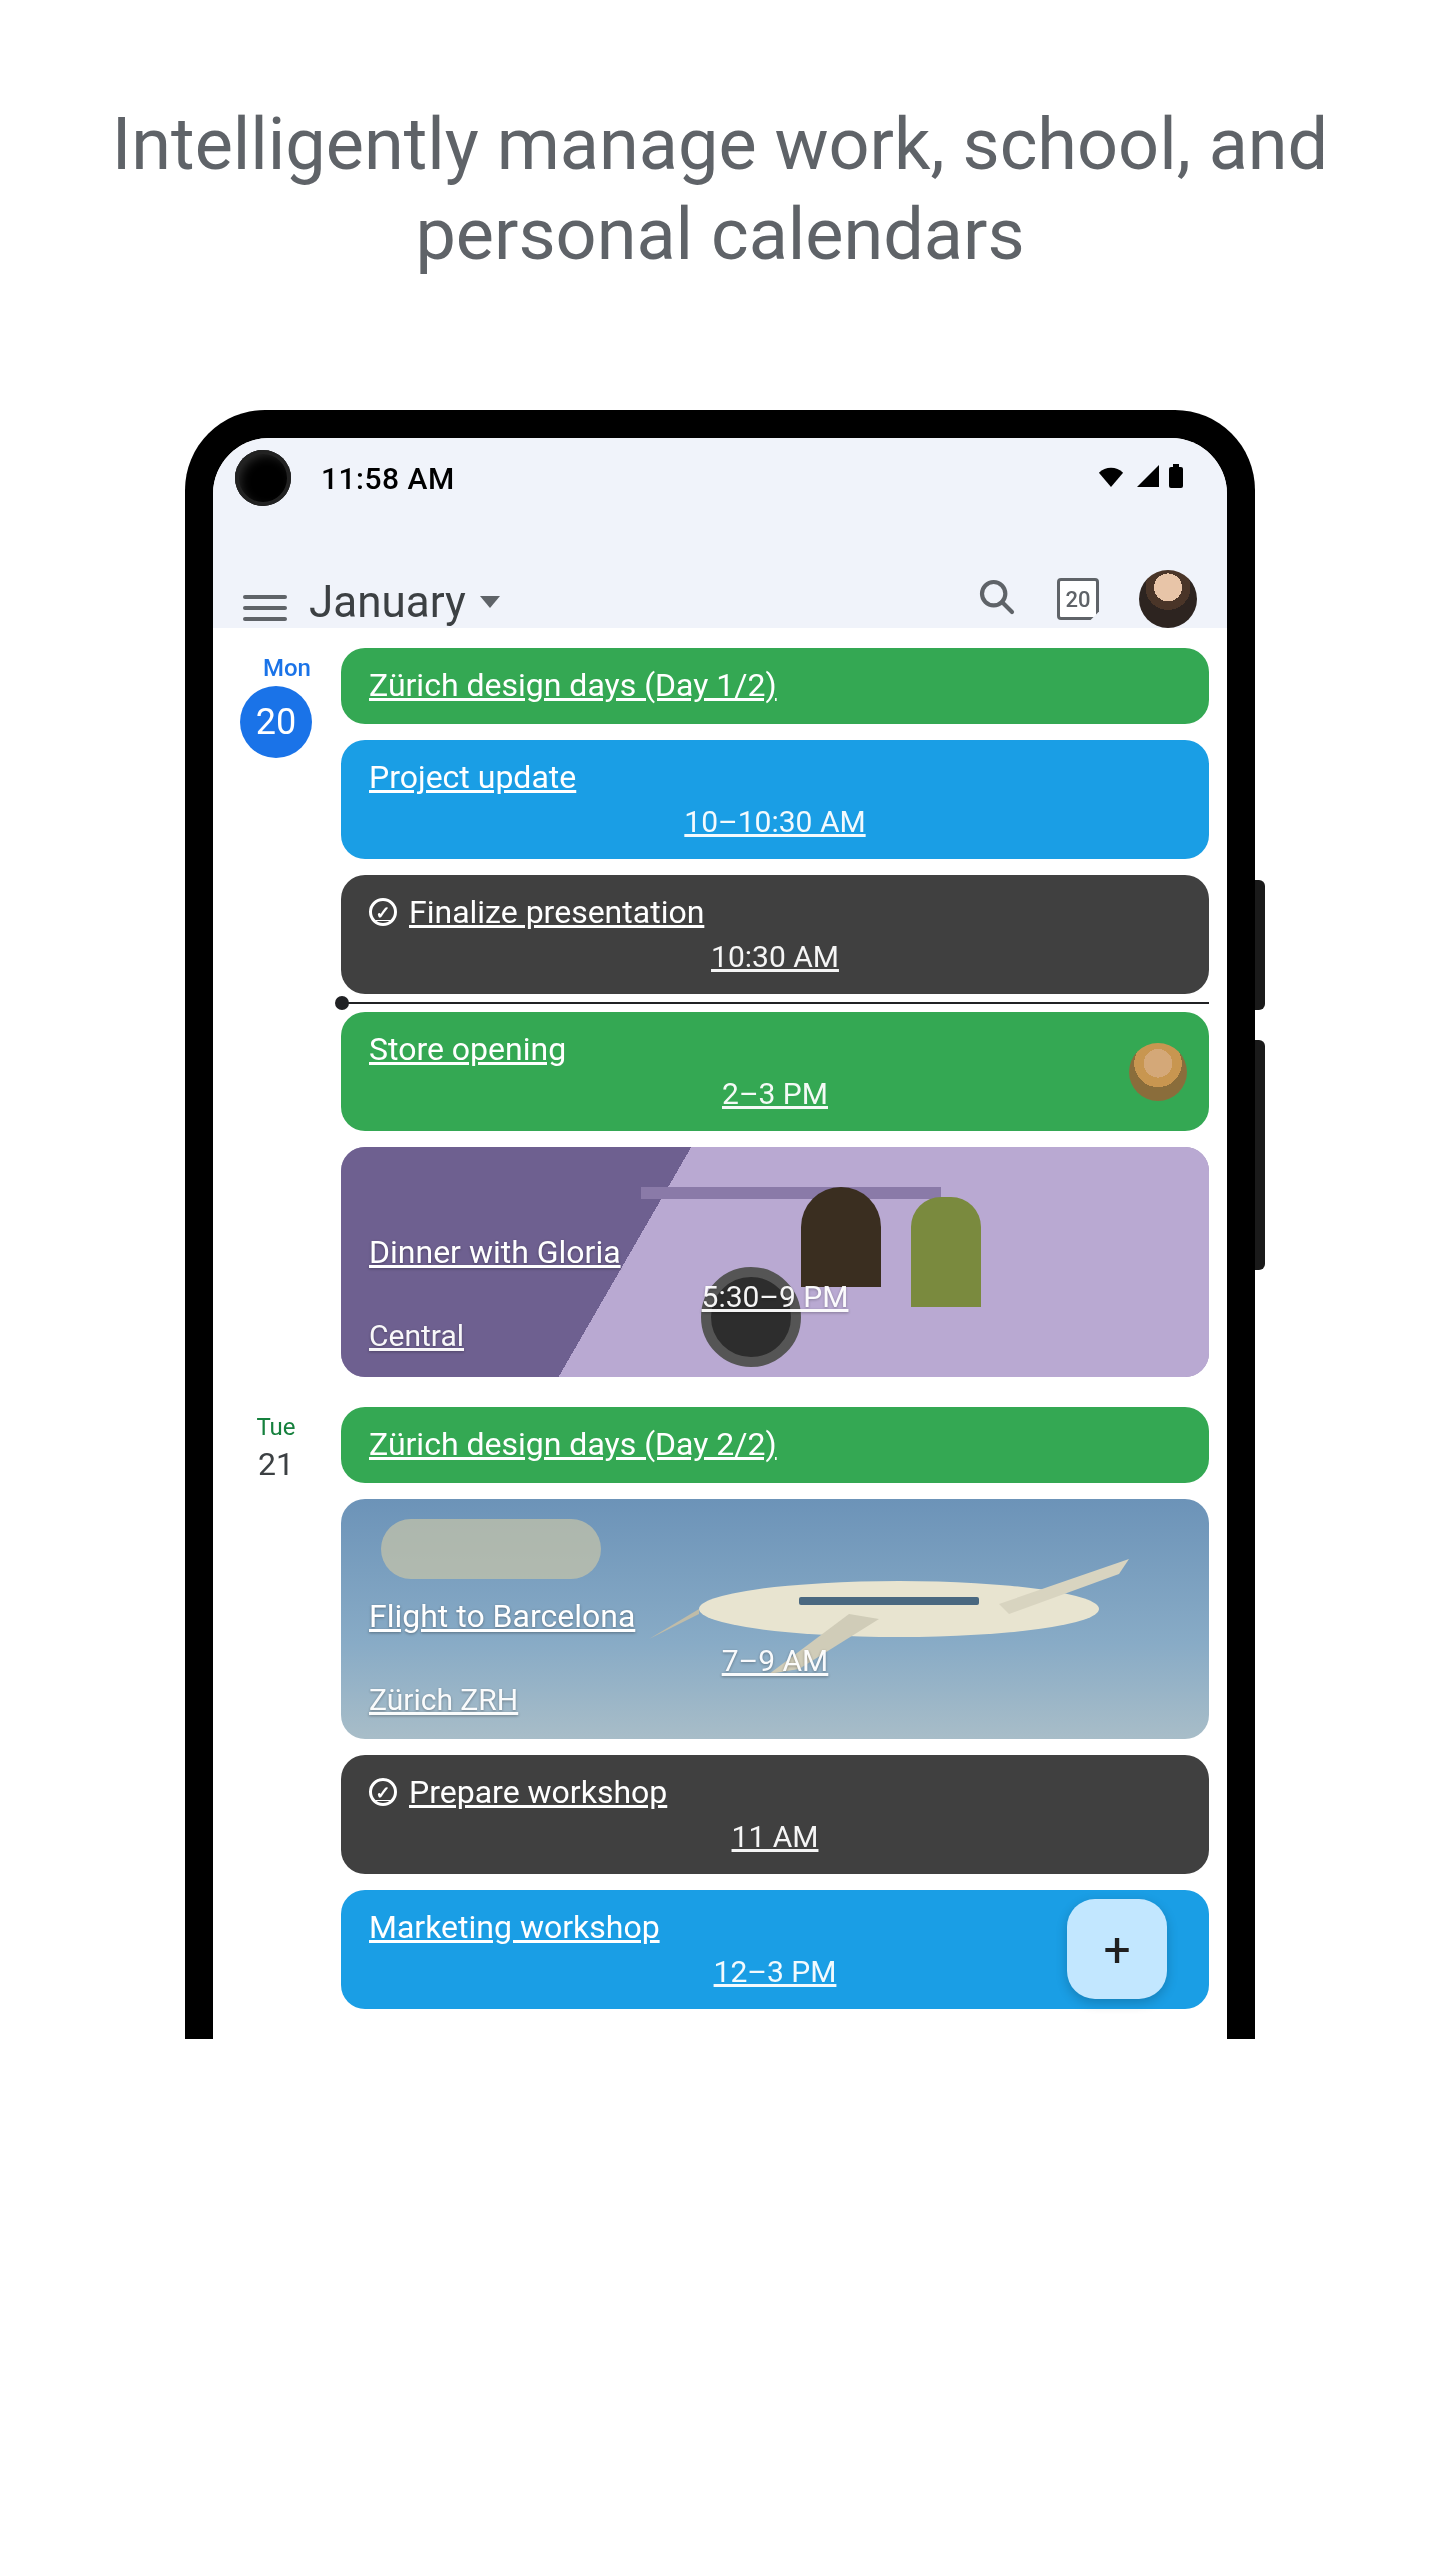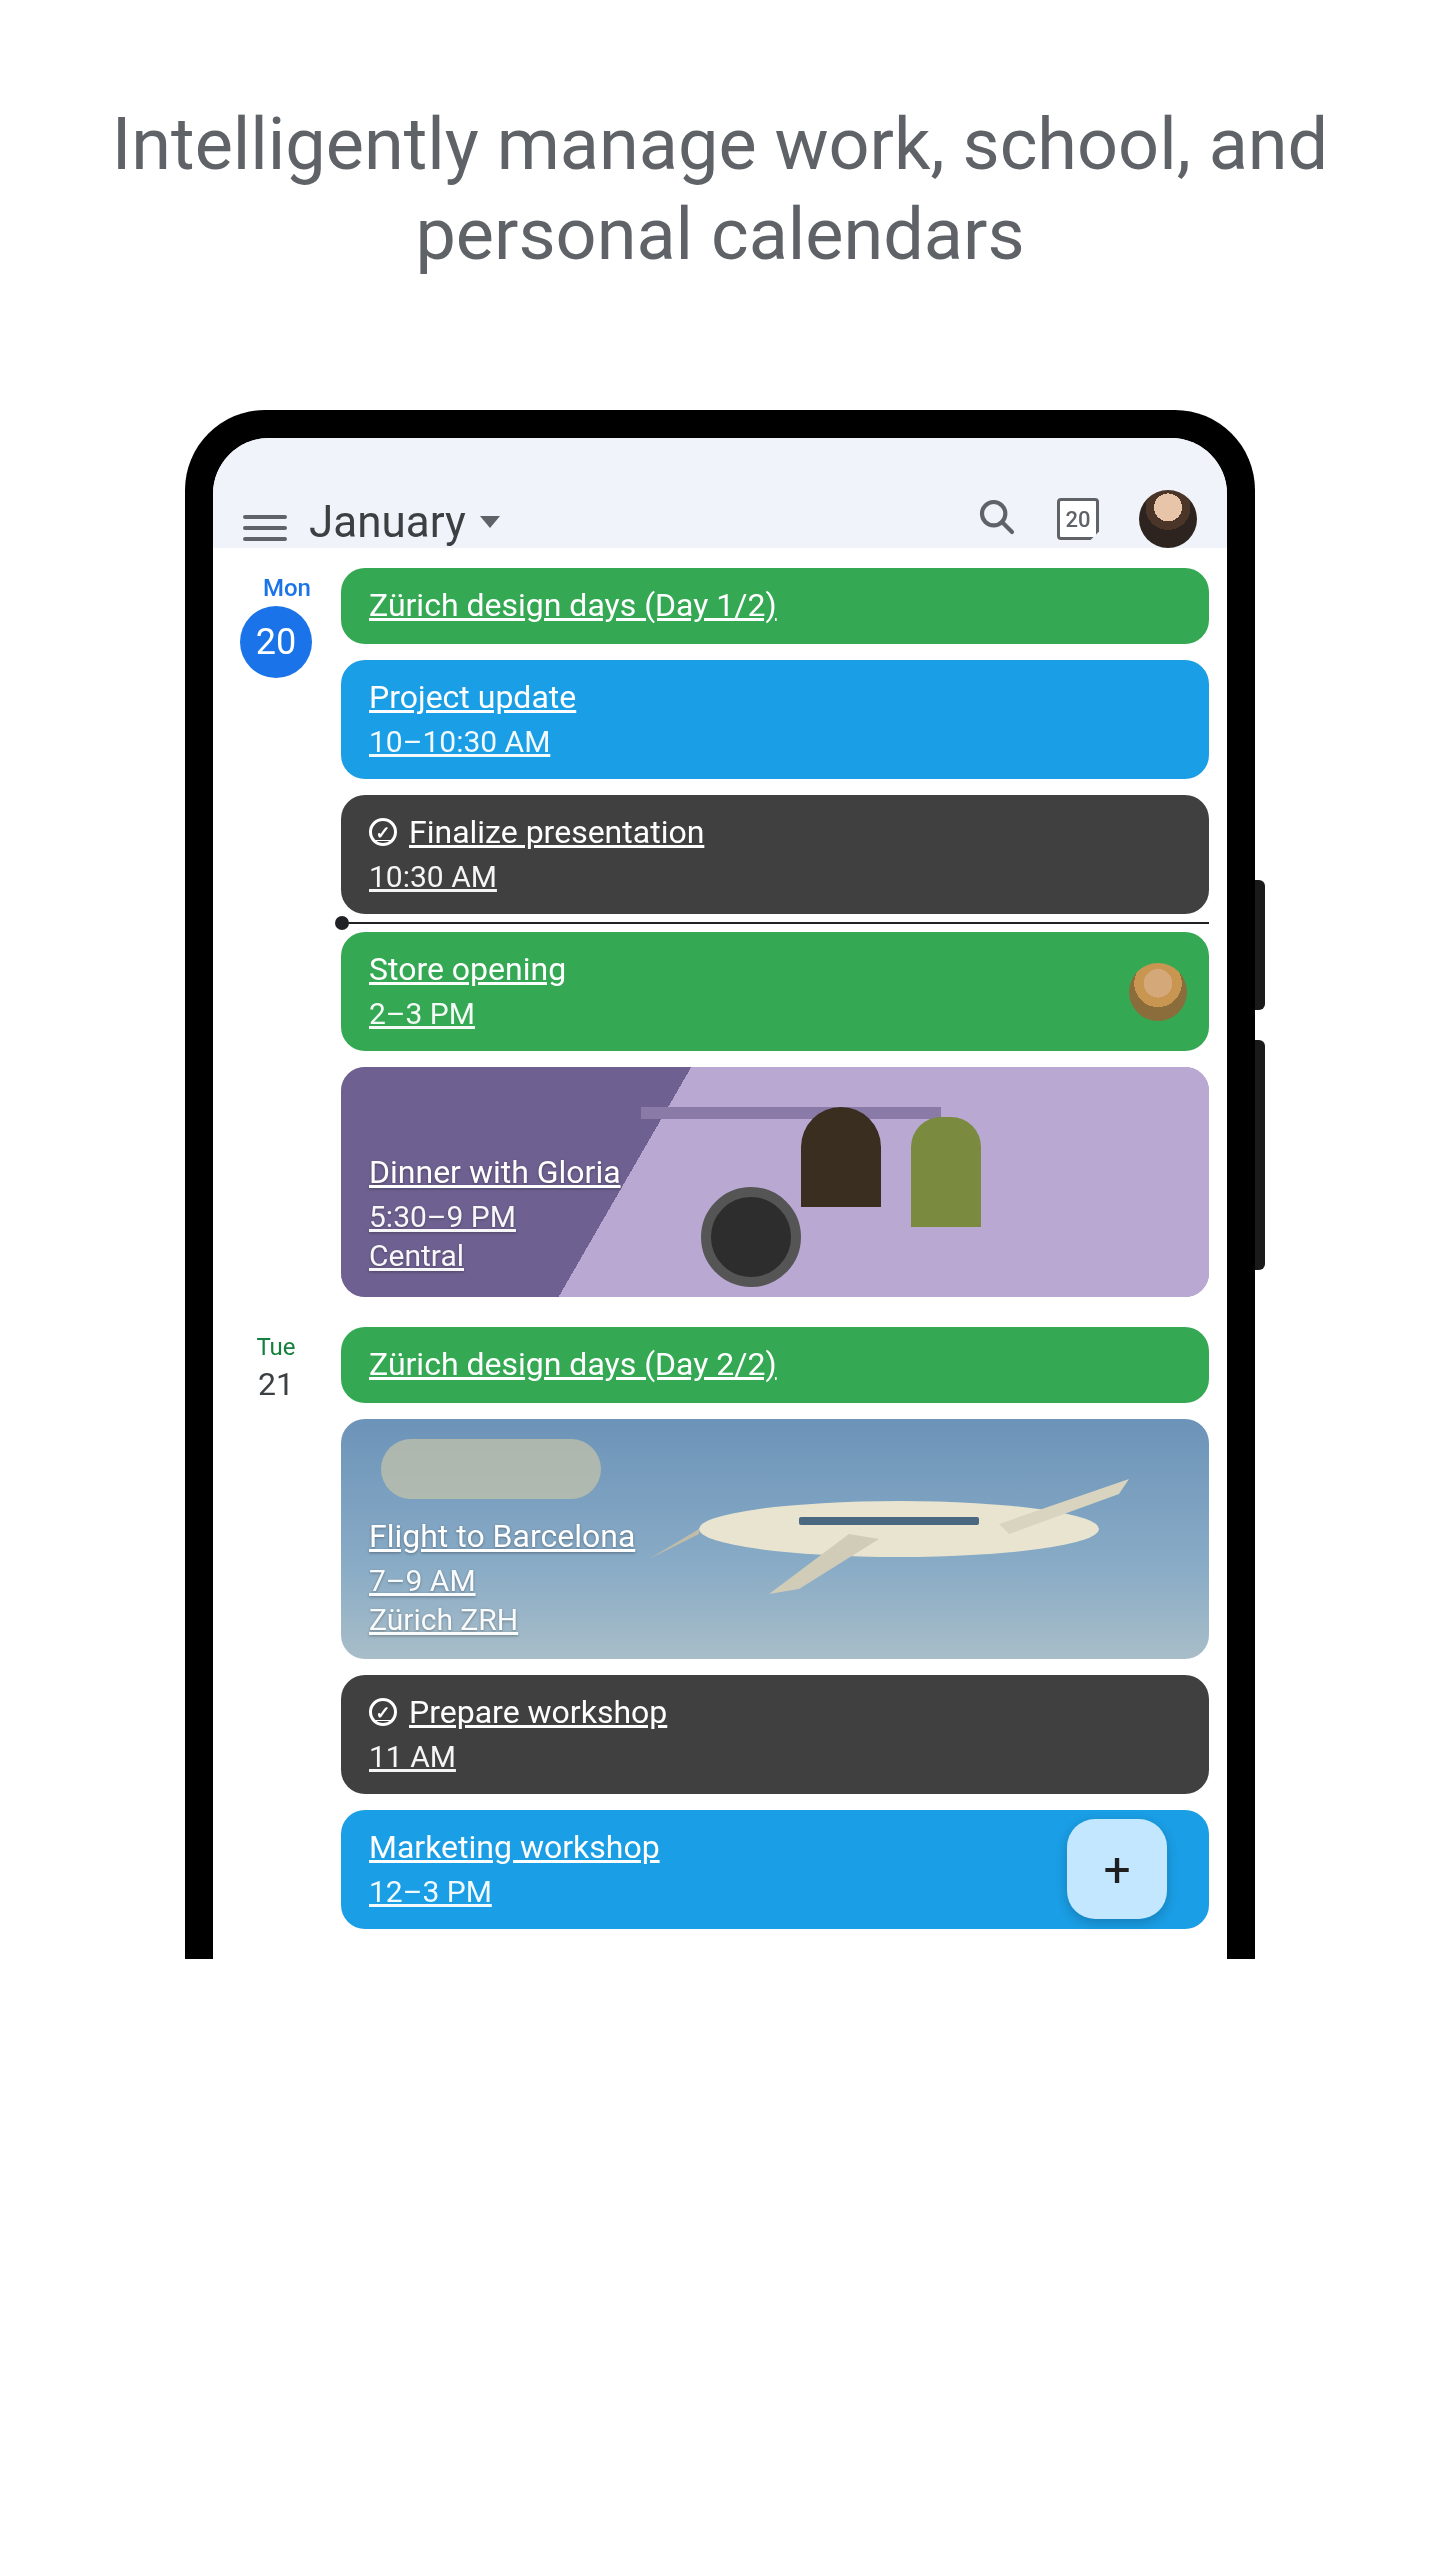--- a/index.html
+++ b/index.html
@@ -99,21 +99,21 @@
   .datenum.selected {
     background: #1a73e8; color: #fff; width: 72px; height: 72px; border-radius: 50%;
     display: flex; align-items: center; justify-content: center; font-size: 36px;
   }
   .events-col { flex: 1; display: flex; flex-direction: column; gap: 16px; }
   .event {
     border-radius: 24px; padding: 18px 28px 20px 28px; color: #fff;
     cursor: pointer; position: relative; overflow: hidden; text-decoration: underline;
   }
   .event .title { font-size: 32px; font-weight: 400; display: flex; align-items: center; gap: 12px; }
-  .event .time { font-size: 30px; margin-top: 8px; opacity: 0.95; }
+  .event .time { font-size: 30px; margin-top: 8px; opacity: 0.95; text-align: center; }
   .event .loc { font-size: 30px; margin-top: 4px; opacity: 0.95; }
   .ev-green { background: #34a853; }
   .ev-blue { background: #1a9ee5; }
   .ev-indigo { background: #404040; }
   .ev-dinner {
     background: #9b8ab8;
     min-height: 230px;
     display:flex; flex-direction:column; justify-content:flex-end;
     padding-bottom:24px;
   }
@@ -155,20 +155,36 @@
 </head>
 <body>
 
 <div class="headline">Intelligently manage work, school, and personal calendars</div>
 
 <div class="phone">
   <div class="side-button-1"></div>
   <div class="side-button-2"></div>
   <div class="phone-inner">
 
+    <div class="statusbar">
+      <div class="camera"></div>
+      <div class="clock">11:58 AM</div>
+      <div class="status-icons">
+        <span><svg width="28" height="22" viewBox="0 0 24 20">
+              <path d="M12 20 L1 7 C7 1 17 1 23 7 Z" fill="#000"></path>
+            </svg></span>
+        <span><svg width="24" height="22" viewBox="0 0 24 22">
+              <path d="M2 22 L24 22 L24 0 Z" fill="#000"></path>
+            </svg></span>
+        <span><svg width="14" height="24" viewBox="0 0 14 24">
+              <rect x="0" y="3" width="14" height="21" rx="2" fill="#000"></rect>
+              <rect x="4" y="0" width="6" height="3" fill="#000"></rect>
+            </svg></span>
+      </div>
+    </div>
 
     <div class="appbar">
       <div class="hamburger">
           <div></div>
           <div></div>
           <div></div>
         </div>
       <div class="month-select">
         <span>January</span>
         <span class="dropdown-arrow"></span>

